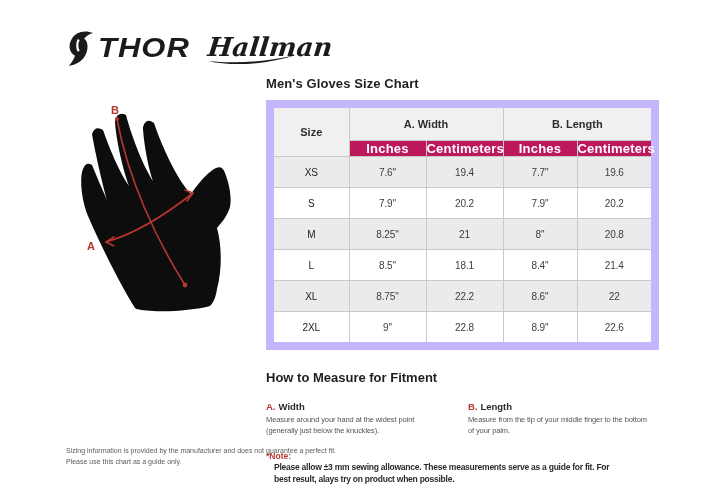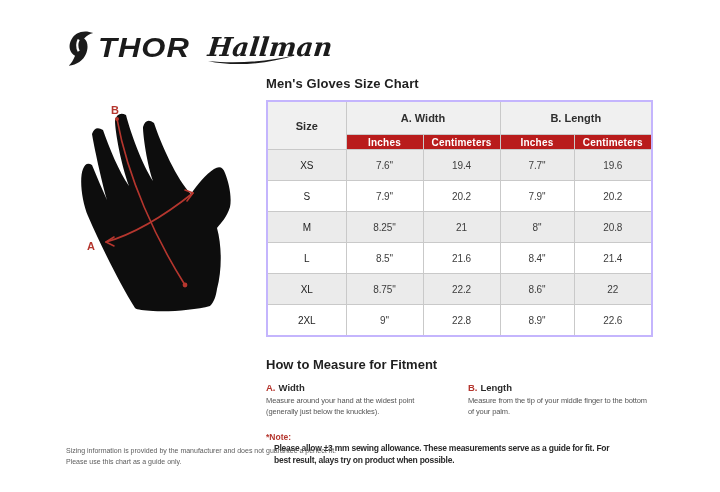--- a/index.html
+++ b/index.html
@@ -23,32 +23,32 @@
   .glove .hand{fill:#0d0d0d;}
   .glove .mline{fill:none;stroke:#b5362e;stroke-width:1.6;stroke-linecap:round;}
   .glove .mcap{fill:#b5362e;}
   .glove text{fill:#b5362e;font-weight:bold;font-size:11px;font-family:"Liberation Sans",sans-serif;}
 
   
   .right-col{position:absolute;left:266px;top:76px;width:386px;}
   .chart-title{font-size:13px;font-weight:bold;color:#1f1f1f;margin:0 0 9px 0;letter-spacing:.1px;}
 
   table.size-table{width:385px;border-collapse:collapse;table-layout:fixed;
-                   border:2px solid #c4b5fd;}
+                   border:8px solid #c4b5fd;}
   .size-table th,.size-table td{border:1px solid #c9c9c9;text-align:center;padding:0;}
   .size-table .group-h,.size-table .size-h{background:#f0f0f0;font-size:11px;font-weight:bold;
                    color:#2e2e2e;height:32px;}
-  .size-table .unit-row th{background:#b91c1c;color:#ffffff;font-size:10px;font-weight:bold;
+  .size-table .unit-row th{background:#be185d;color:#ffffff;font-size:13px;font-weight:bold;
                    height:14px;letter-spacing:.2px;}
   .size-table tbody td{height:30px;font-size:10px;color:#3d3d3d;letter-spacing:-.1px;}
   .size-table tbody td.size-cell{font-weight:normal;color:#222;}
   .size-table tbody tr:nth-child(odd){background:#ebebeb;}
   .size-table tbody tr:nth-child(even){background:#ffffff;}
 
-  .fitment-heading{font-size:13px;font-weight:bold;color:#1f1f1f;margin:20px 0 10px 0;}
+  .fitment-heading{font-size:13px;font-weight:bold;color:#1f1f1f;margin:20px 0 16px 0;}
   .measure-cols{display:flex;width:386px;}
   .measure-col{width:200px;}
   .measure-col.b{width:186px;margin-left:4px;}
   .m-label{font-size:9.5px;font-weight:bold;color:#2b2b2b;}
   .m-label .red{color:#b5362e;margin-right:3px;}
   .m-text{font-size:7.5px;color:#555;line-height:1.45;margin:3px 0 0 0;width:182px;
           letter-spacing:-.1px;}
   .note-row{display:flex;margin-top:14px;width:386px;flex-direction:column;}
   .note-label{font-size:8.5px;font-weight:bold;color:#b5362e;width:34px;flex:none;}
   .note-text{font-size:8.5px;font-weight:bold;color:#2b2b2b;line-height:1.45;margin:0 0 12px 8px;
@@ -145,21 +145,21 @@
         <tr>
           <td class="size-cell">M</td>
           <td>8.25"</td>
           <td>21</td>
           <td>8"</td>
           <td>20.8</td>
         </tr>
         <tr>
           <td class="size-cell">L</td>
           <td>8.5"</td>
-          <td>21.6</td>
+          <td>18.1</td>
           <td>8.4"</td>
           <td>21.4</td>
         </tr>
         <tr>
           <td class="size-cell">XL</td>
           <td>8.75"</td>
           <td>22.2</td>
           <td>8.6"</td>
           <td>22</td>
         </tr>

